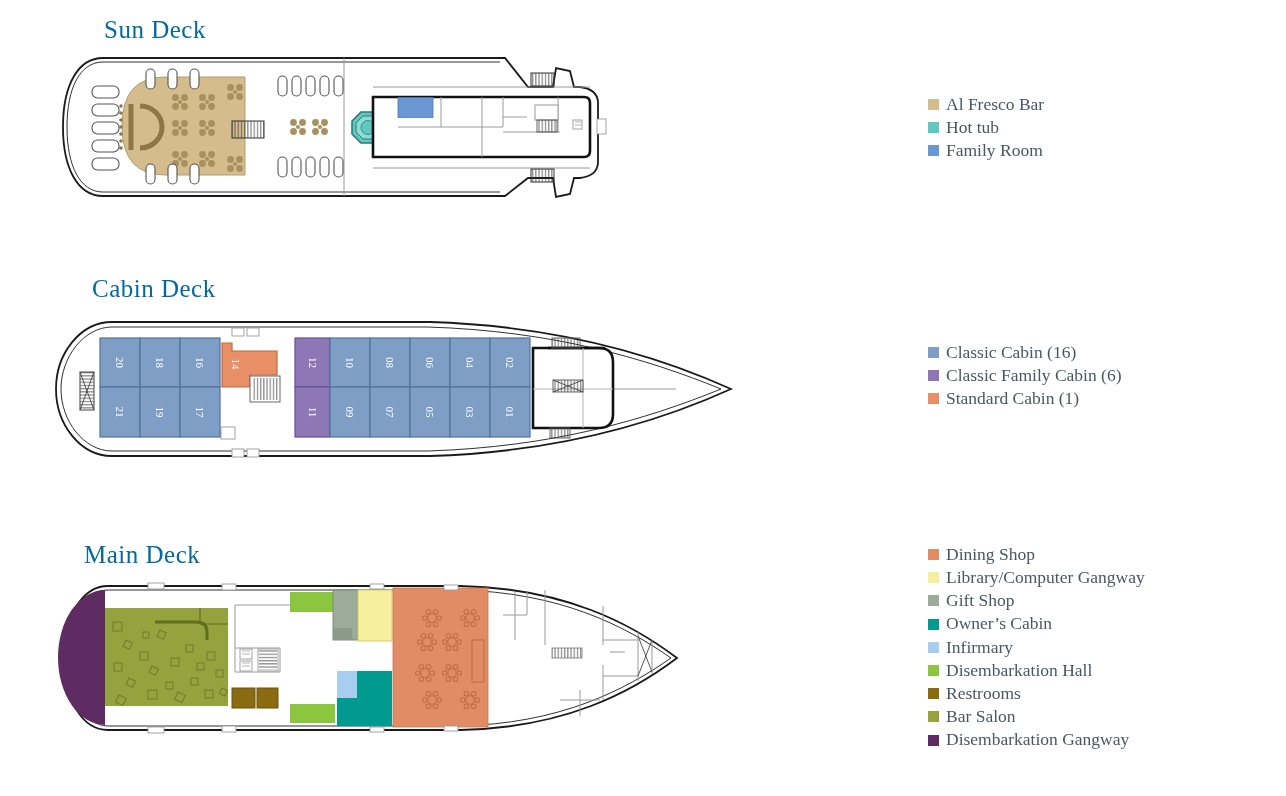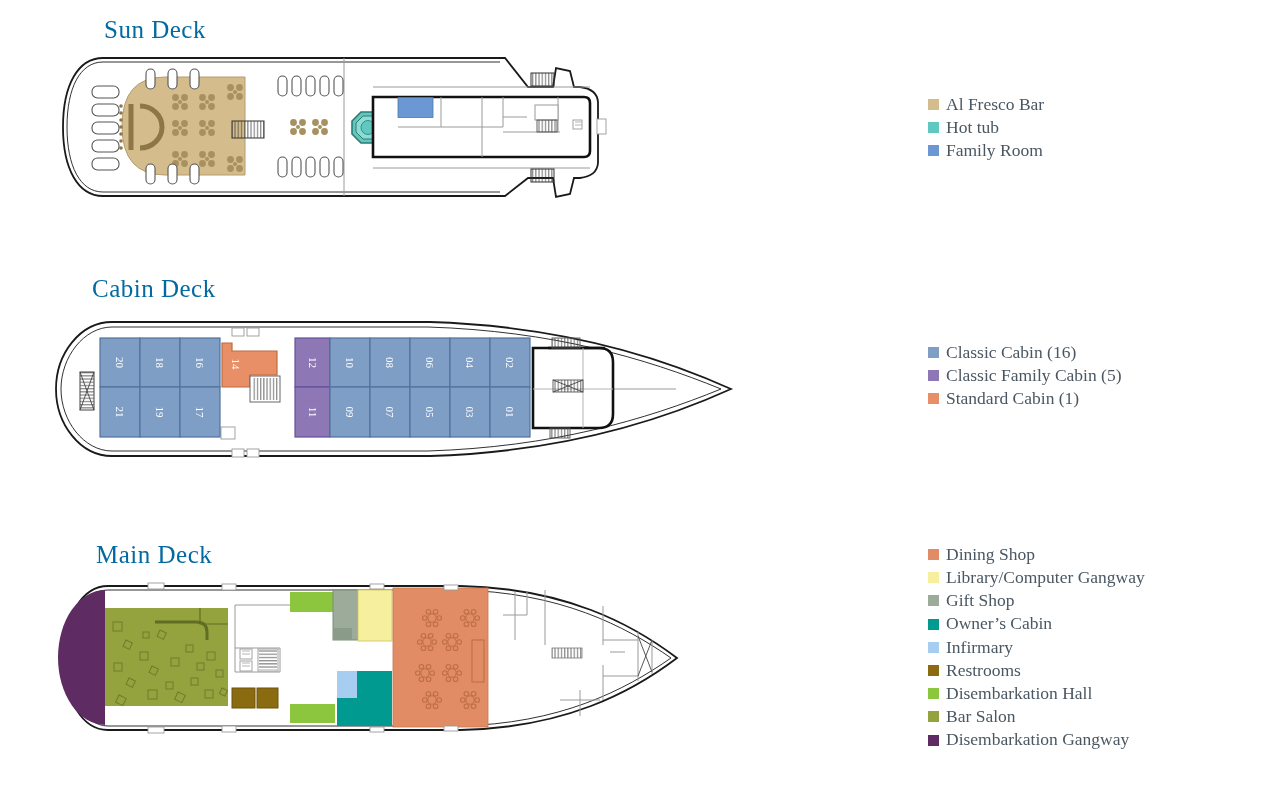--- a/index.html
+++ b/index.html
@@ -19,21 +19,21 @@
   .stair{stroke:#444;stroke-width:0.9;}
   .mark{fill:#ffffff;stroke:#999;stroke-width:0.9;}
   .chair{fill:#ffffff;stroke:#555;stroke-width:1.1;}
   .cabnum{fill:#ffffff;font-family:"Liberation Serif",serif;font-size:11px;}
 </style>
 </head>
 <body>
 
 <div class="deck-title" style="left:104px;top:16px;">Sun Deck</div>
 <div class="deck-title" style="left:92px;top:275px;">Cabin Deck</div>
-<div class="deck-title" style="left:96px;top:541px;text-align:right;">Main Deck</div>
+<div class="deck-title" style="left:84px;top:541px;text-align:right;">Main Deck</div>
 
 <div class="legend" style="top:93px;">
     <div class="legend-row">
       <span class="swatch" style="background: rgb(213, 188, 140);"></span>
       <span class="legend-label">Al Fresco Bar</span>
     </div>
     <div class="legend-row">
       <span class="swatch" style="background: rgb(95, 201, 193);"></span>
       <span class="legend-label">Hot tub</span>
     </div>
@@ -42,21 +42,21 @@
       <span class="legend-label">Family Room</span>
     </div>
   </div>
 <div class="legend" style="top:341px;">
     <div class="legend-row">
       <span class="swatch" style="background: rgb(126, 158, 198);"></span>
       <span class="legend-label">Classic Cabin (16)</span>
     </div>
     <div class="legend-row">
       <span class="swatch" style="background: rgb(141, 119, 181);"></span>
-      <span class="legend-label">Classic Family Cabin (5)</span>
+      <span class="legend-label">Classic Family Cabin (6)</span>
     </div>
     <div class="legend-row">
       <span class="swatch" style="background: rgb(232, 143, 103);"></span>
       <span class="legend-label">Standard Cabin (1)</span>
     </div>
   </div>
 <div class="legend" style="top:543px;">
     <div class="legend-row">
       <span class="swatch" style="background: rgb(225, 140, 100);"></span>
       <span class="legend-label">Dining Shop</span>
@@ -71,26 +71,26 @@
     </div>
     <div class="legend-row">
       <span class="swatch" style="background: rgb(1, 154, 145);"></span>
       <span class="legend-label">Owner’s Cabin</span>
     </div>
     <div class="legend-row">
       <span class="swatch" style="background: rgb(167, 205, 241);"></span>
       <span class="legend-label">Infirmary</span>
     </div>
     <div class="legend-row">
+      <span class="swatch" style="background: rgb(140, 198, 62);"></span>
+      <span class="legend-label">Disembarkation Hall</span>
+    </div>
+    <div class="legend-row">
       <span class="swatch" style="background: rgb(139, 107, 16);"></span>
       <span class="legend-label">Restrooms</span>
-    </div>
-    <div class="legend-row">
-      <span class="swatch" style="background: rgb(140, 198, 62);"></span>
-      <span class="legend-label">Disembarkation Hall</span>
     </div>
     <div class="legend-row">
       <span class="swatch" style="background: rgb(149, 163, 62);"></span>
       <span class="legend-label">Bar Salon</span>
     </div>
     <div class="legend-row">
       <span class="swatch" style="background: rgb(94, 43, 98);"></span>
       <span class="legend-label">Disembarkation Gangway</span>
     </div>
   </div>

